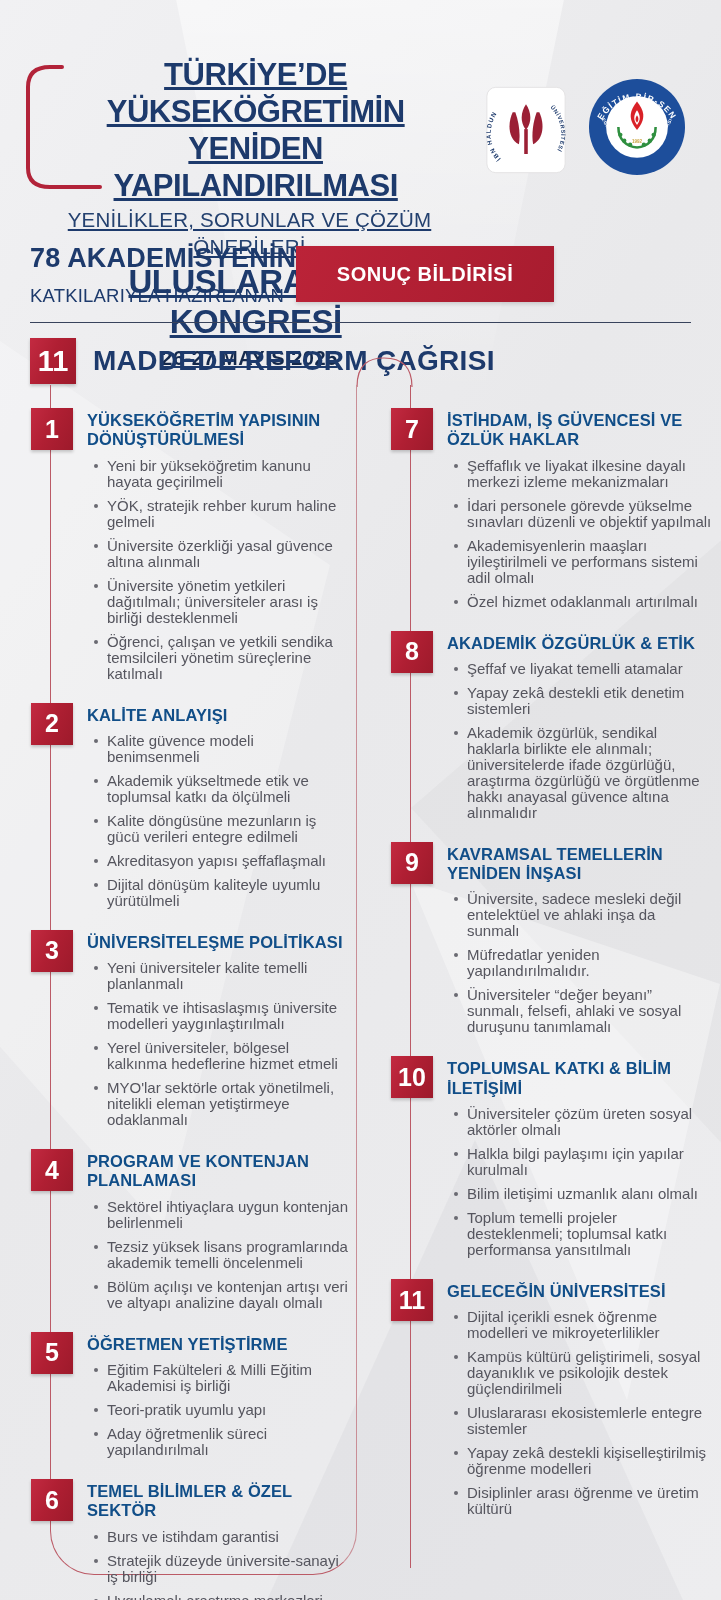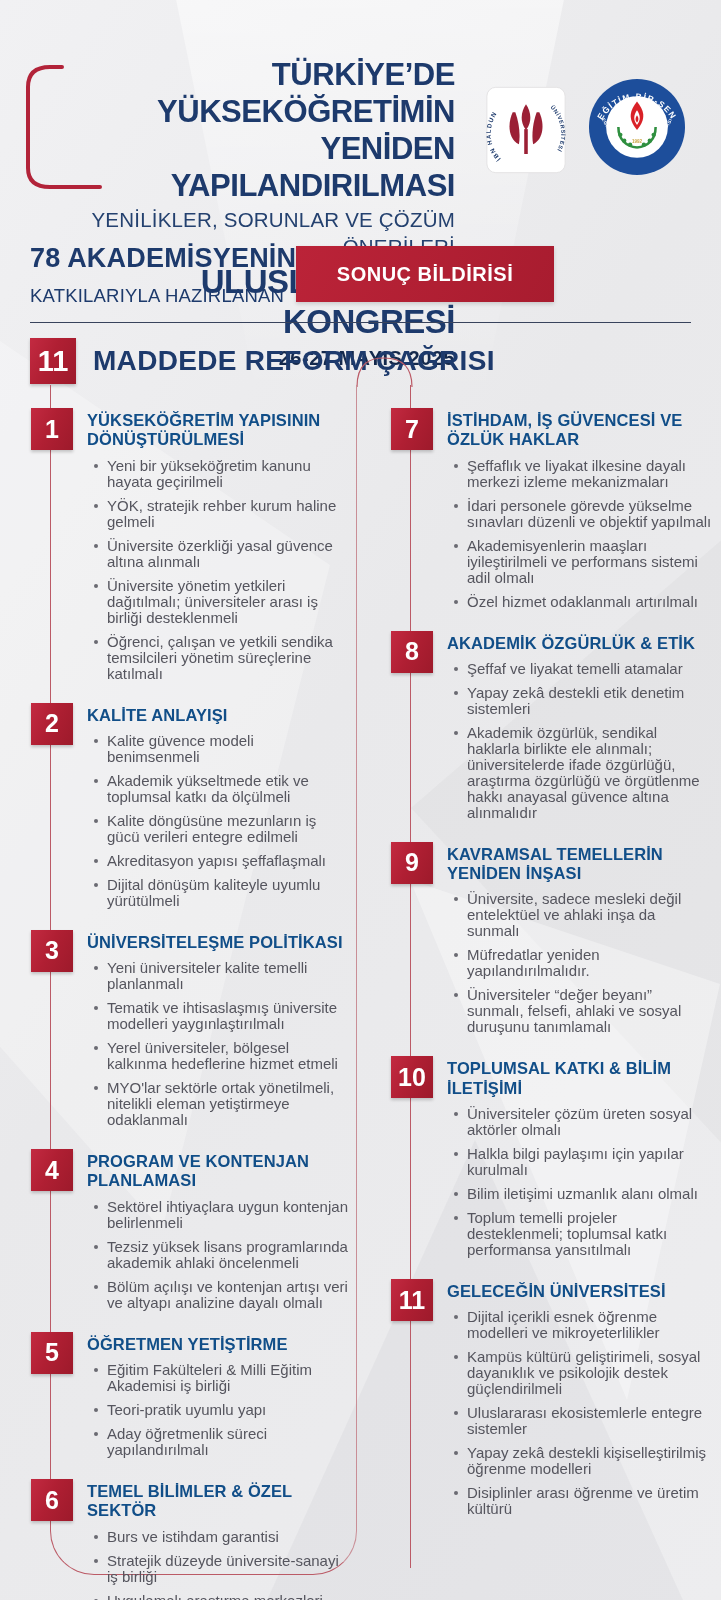--- a/index.html
+++ b/index.html
@@ -9,21 +9,21 @@
   
   .facet{position:absolute;pointer-events:none;}
   .f1{left:170px;top:-30px;width:400px;height:430px;background:linear-gradient(180deg,rgba(255,255,255,.55),rgba(255,255,255,0));clip-path:polygon(0 0,100% 0,78% 100%,22% 100%);}
   .f2{left:-90px;top:280px;width:420px;height:950px;background:rgba(255,255,255,.28);clip-path:polygon(0 0,100% 30%,60% 100%,0 70%);}
   .f3{right:-70px;top:480px;width:380px;height:820px;background:rgba(150,150,162,.07);clip-path:polygon(100% 0,0 40%,100% 90%);}
   .f4{left:240px;bottom:-60px;width:470px;height:520px;background:rgba(140,140,152,.08);clip-path:polygon(50% 0,100% 100%,0 100%);}
   .f5{left:410px;top:880px;width:310px;height:520px;background:rgba(255,255,255,.35);clip-path:polygon(0 0,100% 20%,70% 100%);}
 
   
   .bracket{position:absolute;left:24px;top:64px;}
-  .title-block{position:absolute;left:44px;top:56px;width:411px;text-align:right;color:#1d3a6c;}
+  .title-block{position:absolute;left:44px;top:56px;width:411px;text-align:center;color:#1d3a6c;text-decoration:underline;}
   .t-main{font-size:32px;font-weight:800;line-height:37px;letter-spacing:-0.5px;transform:scaleX(.97);transform-origin:100% 50%;}
   .t-sub{font-size:20.5px;font-weight:500;line-height:27px;color:#24416f;letter-spacing:.2px;margin-top:2px;}
   .t-big{font-size:34px;line-height:40px;margin-top:1px;}
   .t-date{font-size:20px;font-weight:700;color:#14294c;margin-top:6px;letter-spacing:.5px;}
   .logo{position:absolute;}
   .logo-ihu{left:486px;top:86px;}
   .logo-ebs{left:588px;top:78px;}
 
   
   .banner-left{position:absolute;left:30px;top:243px;color:#1d3a6c;}
@@ -179,21 +179,21 @@
           <li>Yerel üniversiteler, bölgesel kalkınma hedeflerine hizmet etmeli</li>
           <li>MYO'lar sektörle ortak yönetilmeli, nitelikli eleman yetiştirmeye odaklanmalı</li>
         </ul>
   </article>
 
   <article class="item">
     <div class="num badge">4</div>
     <h2 class="item-title">PROGRAM VE KONTENJAN PLANLAMASI</h2>
     <ul class="bullets">
           <li>Sektörel ihtiyaçlara uygun kontenjan belirlenmeli</li>
-          <li>Tezsiz yüksek lisans programlarında akademik ahlaki öncelenmeli</li>
+          <li>Tezsiz yüksek lisans programlarında akademik temelli öncelenmeli</li>
           <li>Bölüm açılışı ve kontenjan artışı veri ve altyapı analizine dayalı olmalı</li>
         </ul>
   </article>
 
   <article class="item">
     <div class="num badge">5</div>
     <h2 class="item-title">ÖĞRETMEN YETİŞTİRME</h2>
     <ul class="bullets">
           <li>Eğitim Fakülteleri &amp; Milli Eğitim Akademisi iş birliği</li>
           <li>Teori-pratik uyumlu yapı</li>

